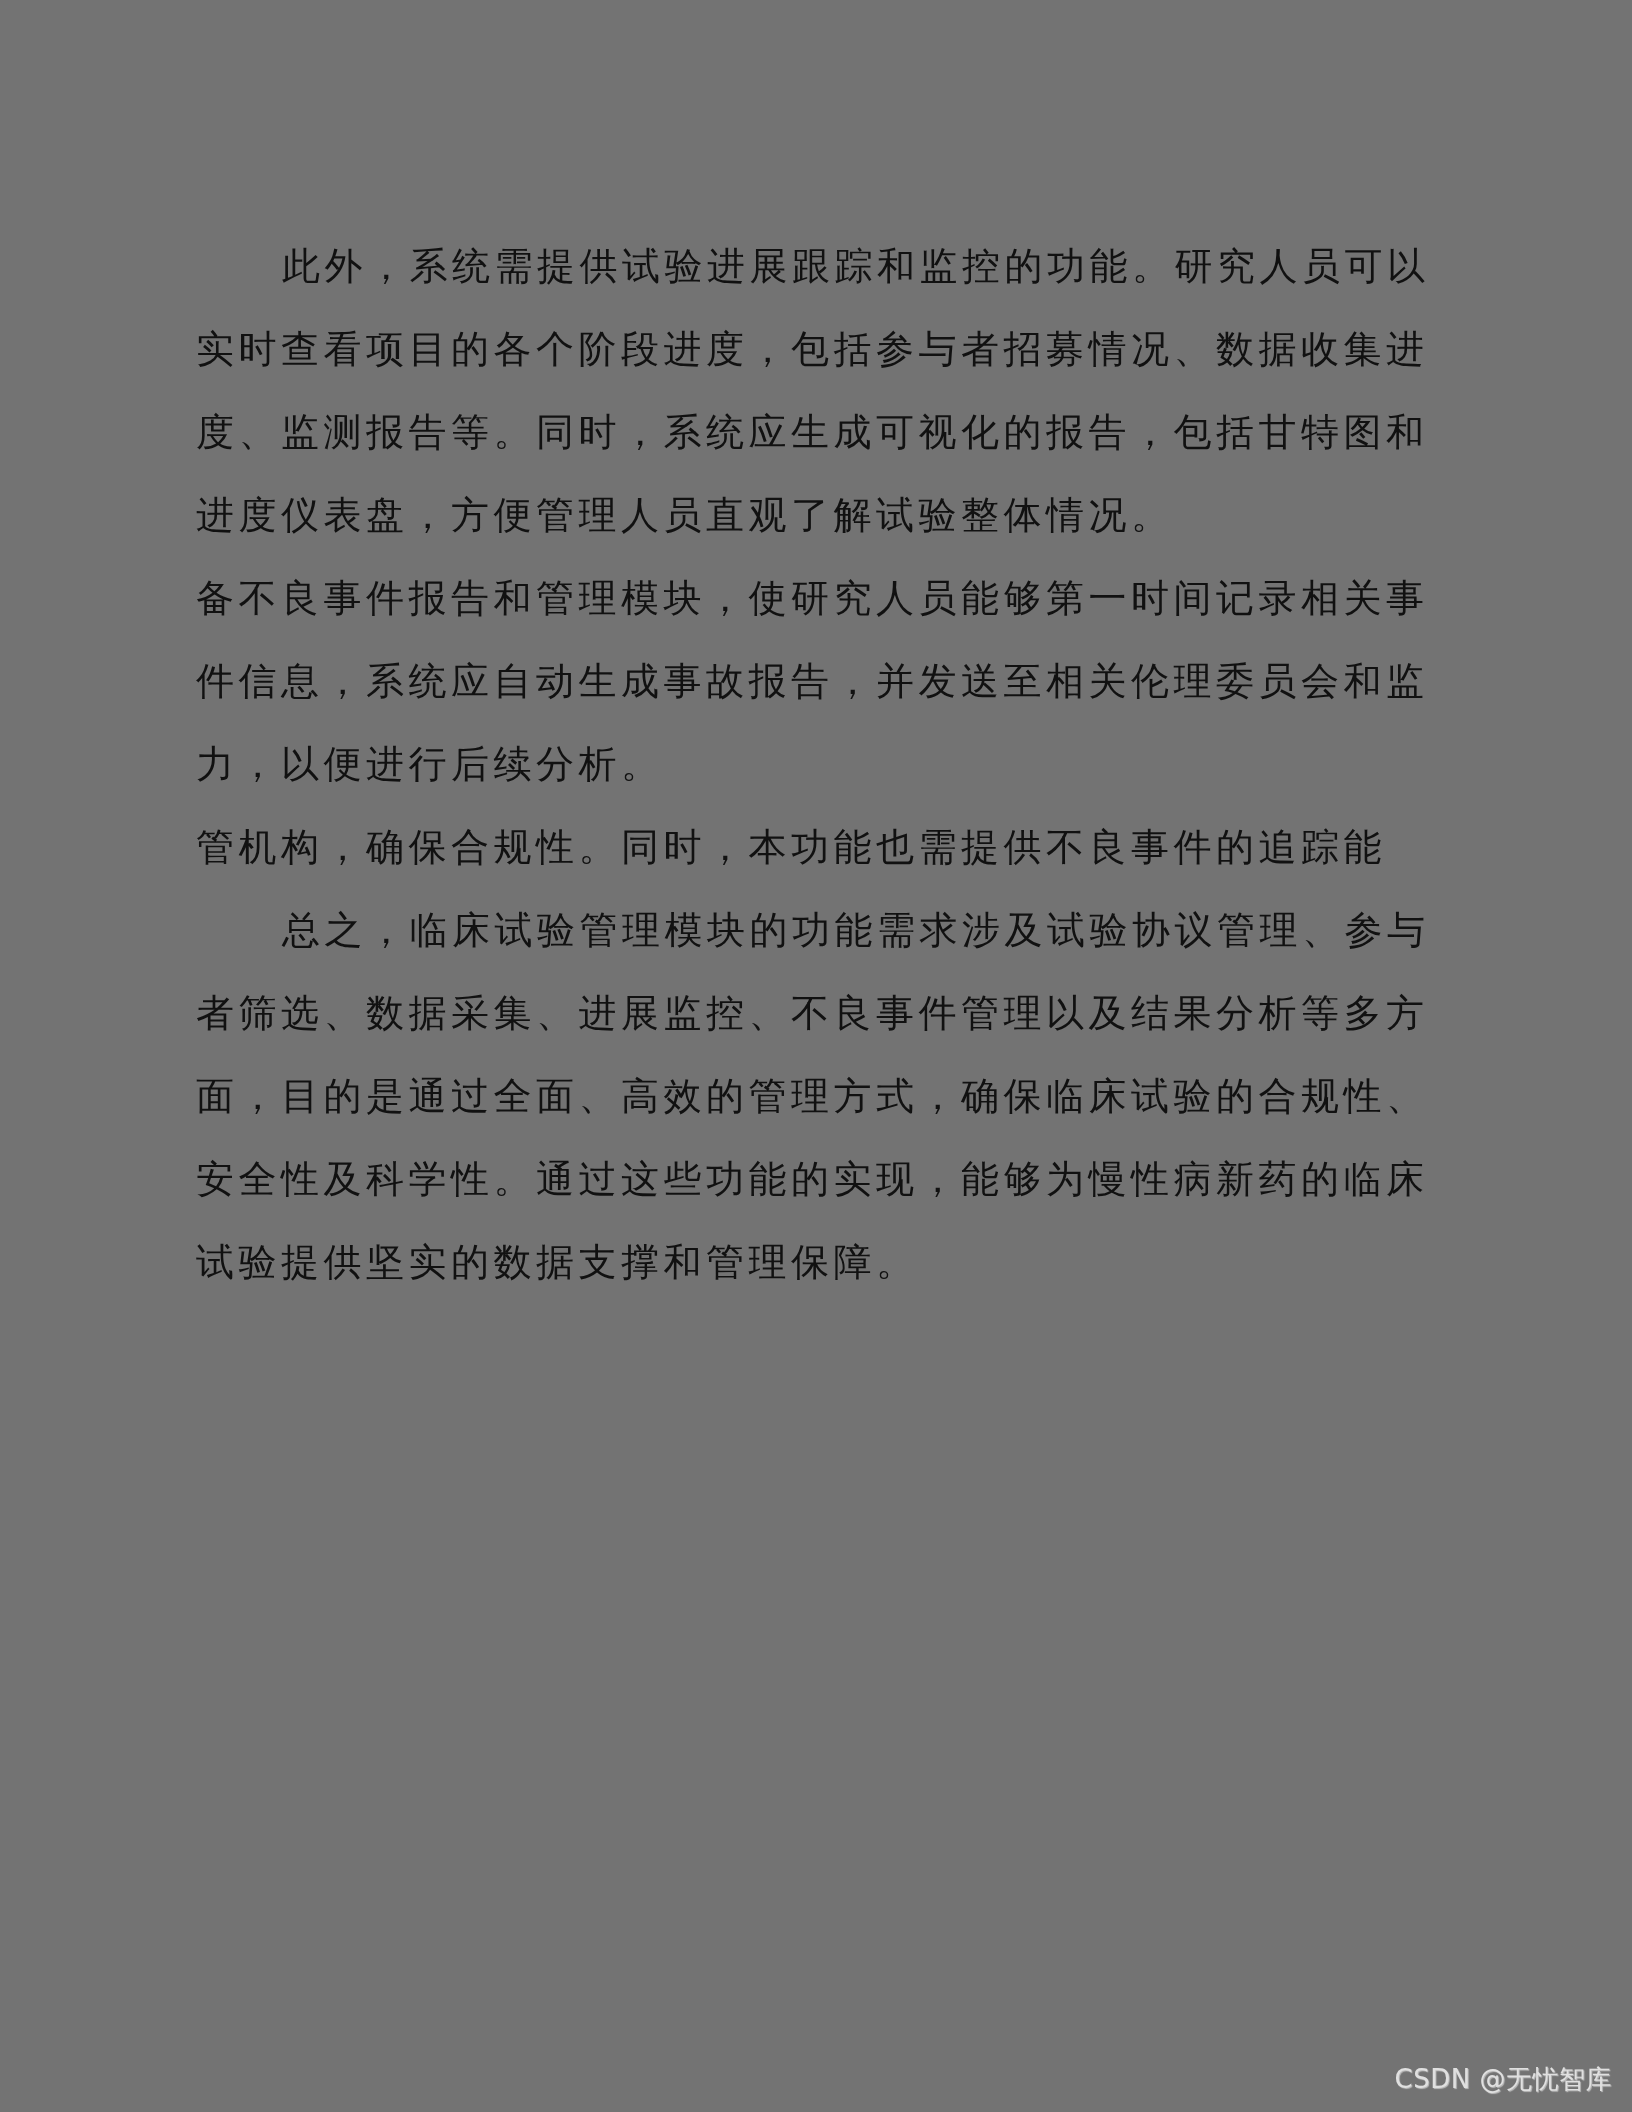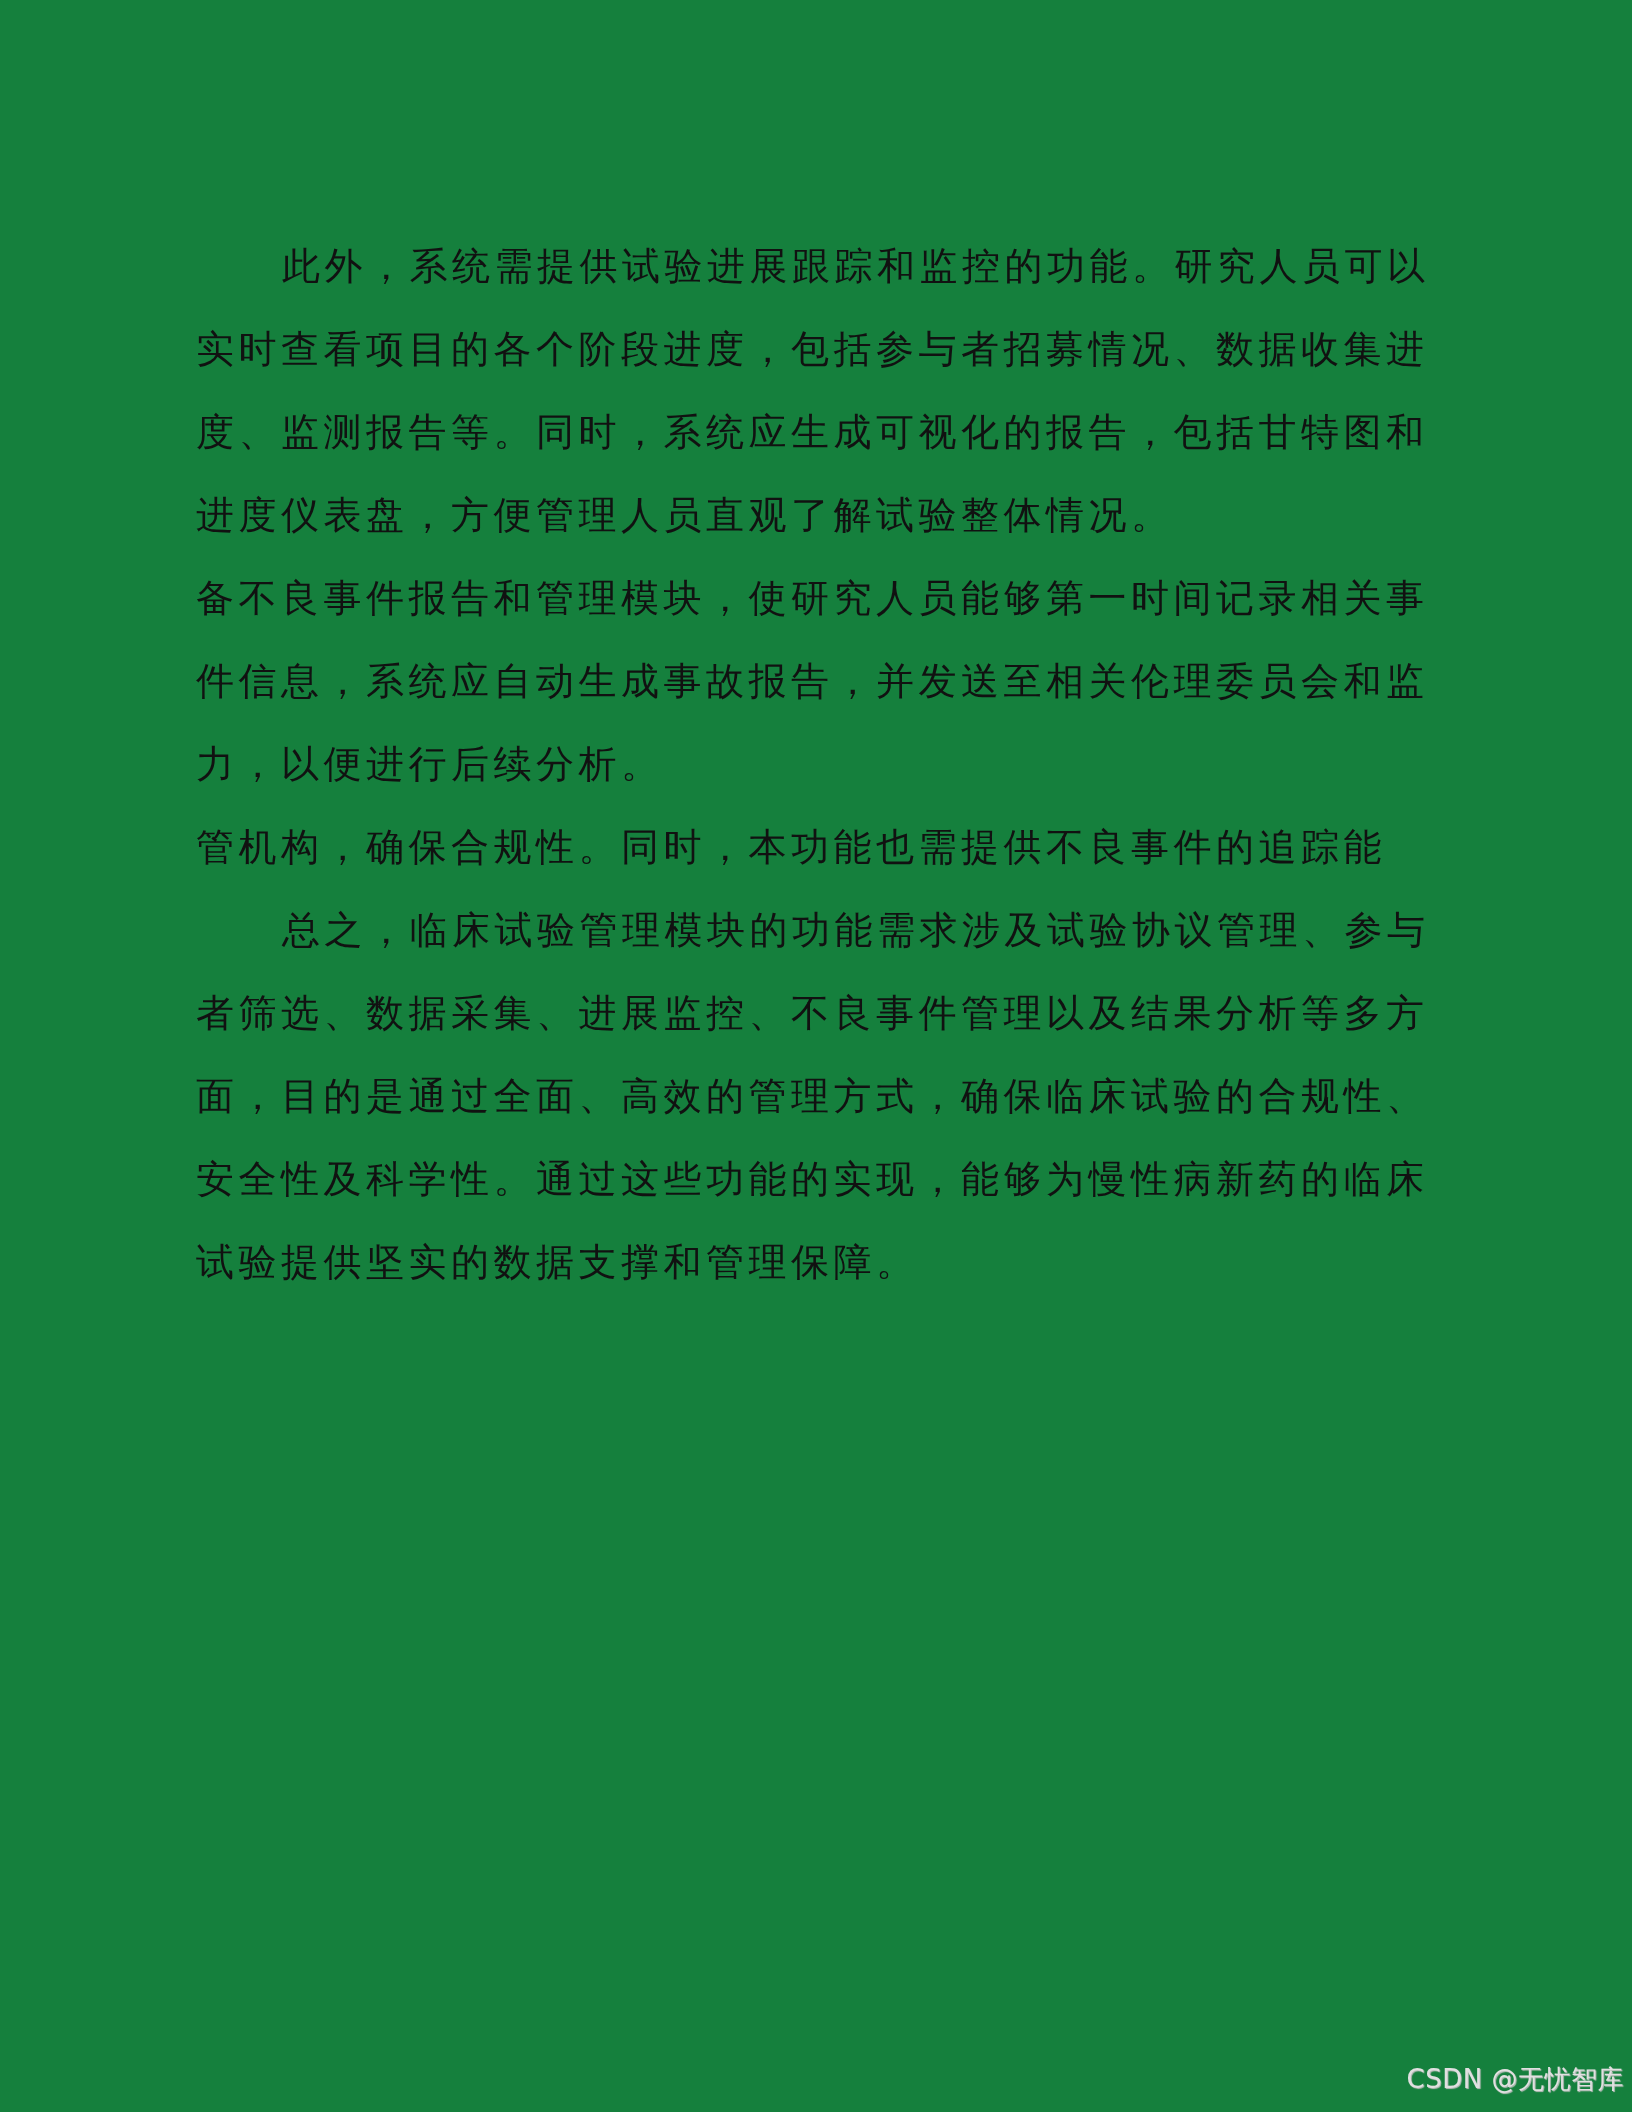--- a/index.html
+++ b/index.html
@@ -13,21 +13,21 @@
     position: relative;
     overflow: hidden;
     font-family: "DejaVu Serif", "Liberation Serif", serif;
     color: #111111;
   }
   .page {
     position: absolute;
     left: 0; top: 0;
     width: 1632px;
     height: 2112px;
-    background: #15803d;
+    background: #737373;
   }
   .body-text {
     position: absolute;
     left: 196px;
     top: 225px;
     width: 1236px;
   }
   .paragraph {
     margin: 0;
     padding: 0;
@@ -39,21 +39,21 @@
     font-size: 38px;
     white-space: nowrap;
     letter-spacing: 4.5px;
     overflow: visible;
   }
   .line.indent {
     padding-left: 86px;
   }
   .watermark {
     position: absolute;
-    right: 8px;
+    right: 20px;
     top: 2062px;
     font-family: "DejaVu Sans", "Liberation Sans", sans-serif;
     font-size: 26px;
     color: #e0e0e0;
     text-shadow: 1px 1px 1px #bdbdbd;
     letter-spacing: 0.5px;
     white-space: nowrap;
   }
 </style>
 </head>

